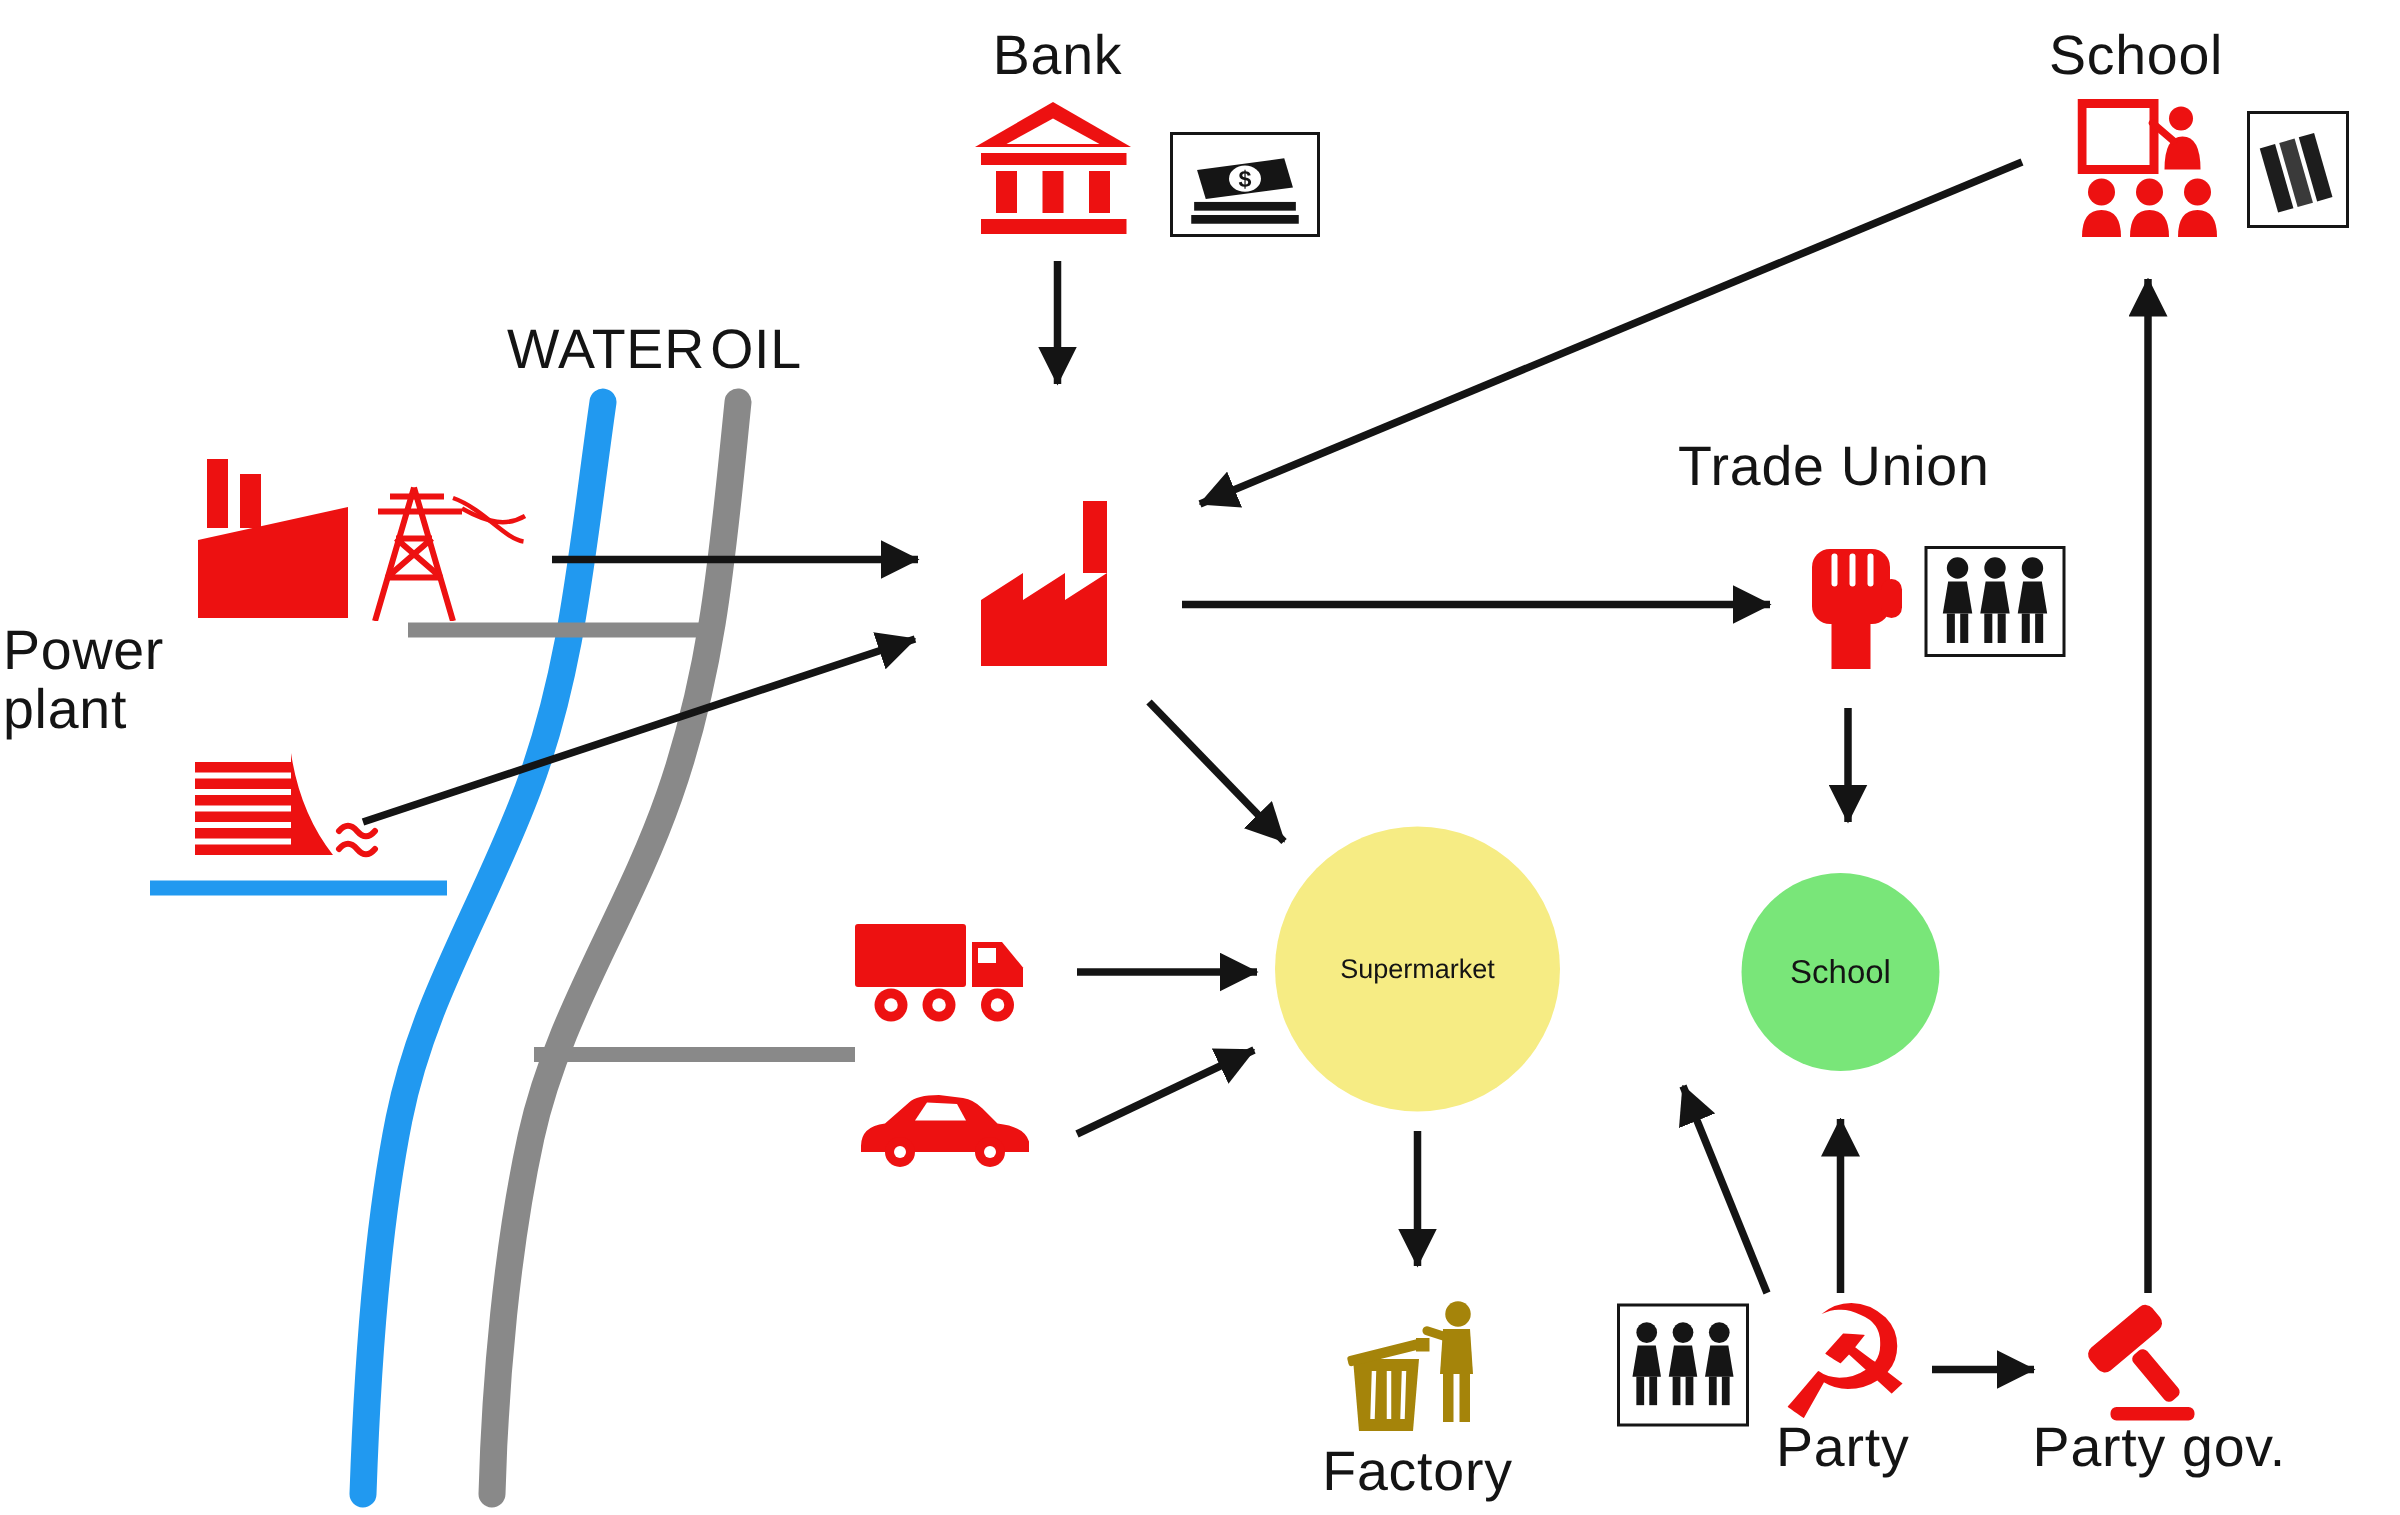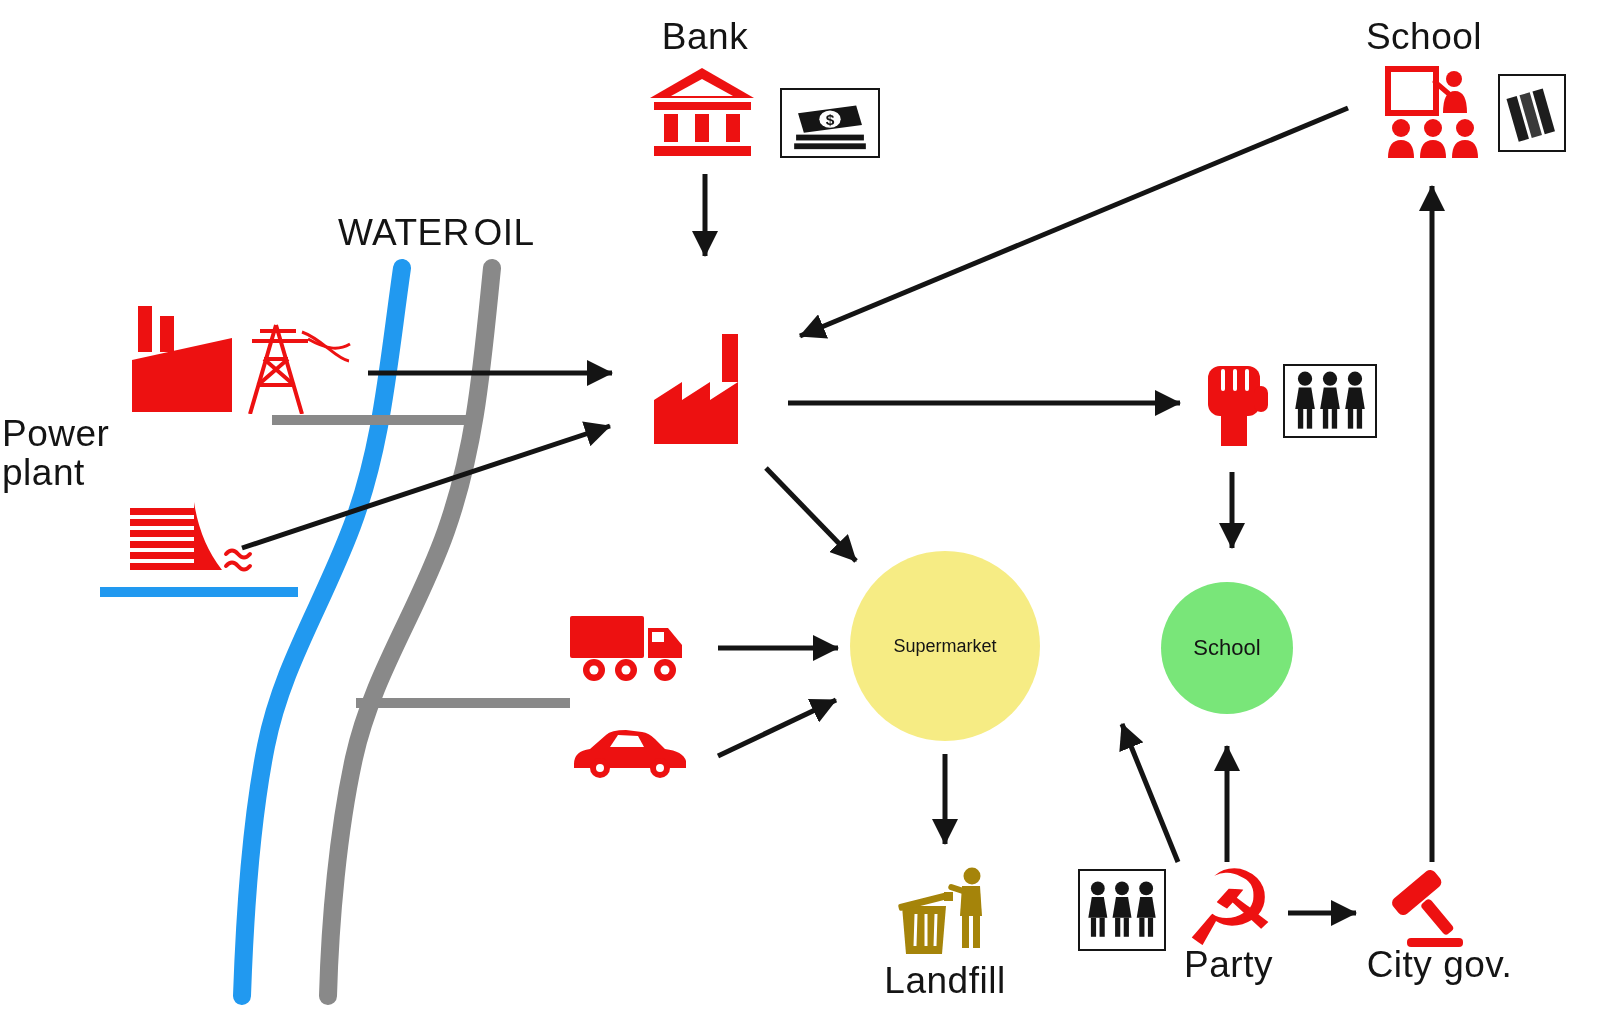--- a/index.html
+++ b/index.html
@@ -154,20 +154,21 @@
     </svg>
   </div>
 
   <div class="abs red" style="left:650px;top:316px">
     <svg width="100" height="112" viewBox="0 0 100 112" fill="currentColor">
       <rect x="72" y="2" width="16" height="48"></rect>
       <path d="M4 112 V68 L32 50 V68 L60 50 V68 L88 50 V112 Z"></path>
     </svg>
   </div>
 
+  <div class="abs label center" style="left:1100px;top:274px;width:245px">Trade Union</div>
   <div class="abs red" style="left:1196px;top:336px">
     <svg width="75" height="98" viewBox="0 0 75 98">
       <g fill="currentColor">
         <rect x="25" y="60" width="26" height="34"></rect>
         <rect x="12" y="14" width="52" height="50" rx="12"></rect>
         <rect x="58" y="34" width="14" height="26" rx="7"></rect>
       </g>
       <g fill="#fff">
         <rect x="25" y="17" width="4" height="22" rx="2"></rect>
         <rect x="37" y="17" width="4" height="22" rx="2"></rect>
@@ -243,21 +244,21 @@
         <rect x="52" y="22" width="18" height="6" rx="3" transform="rotate(18 61 25)"></rect>
         <rect x="48" y="28" width="9" height="9"></rect>
       </g>
       <g stroke="#fff" stroke-width="3">
         <line x1="20" y1="50" x2="19" y2="82"></line>
         <line x1="30" y1="50" x2="30" y2="82"></line>
         <line x1="40" y1="50" x2="39" y2="82"></line>
       </g>
     </svg>
   </div>
-  <div class="abs label center" style="left:865px;top:944px;width:160px">Landfill</div>
+  <div class="abs label center" style="left:865px;top:944px;width:160px">Factory</div>
 
   <div class="abs boxed" style="left:1078px;top:853px;width:88px;height:82px">
     <svg width="76" height="70" viewBox="0 0 88 74" fill="#151515">
       <circle cx="16" cy="12" r="8"></circle>
         <polygon points="5,46 9,22 23,22 27,46"></polygon>
       <rect x="8" y="46" width="6" height="22"></rect>
         <rect x="18" y="46" width="6" height="22"></rect>
       <circle cx="44" cy="12" r="8"></circle>
         <polygon points="33,46 37,22 51,22 55,46"></polygon>
       <rect x="36" y="46" width="6" height="22"></rect>
@@ -273,15 +274,15 @@
 
   <div class="abs red" style="left:1383px;top:848px">
     <svg width="85" height="85" viewBox="0 0 85 85" fill="currentColor">
       <g transform="rotate(-40 35 30)">
         <rect x="8" y="18" width="54" height="20" rx="6"></rect>
         <rect x="29" y="40" width="12" height="40" rx="4"></rect>
       </g>
       <rect x="24" y="74" width="56" height="9" rx="4"></rect>
     </svg>
   </div>
-  <div class="abs label center" style="left:1352px;top:928px;width:175px">City gov.</div>
+  <div class="abs label center" style="left:1352px;top:928px;width:175px">Party gov.</div>
 
 </div>
 
 </body></html>

